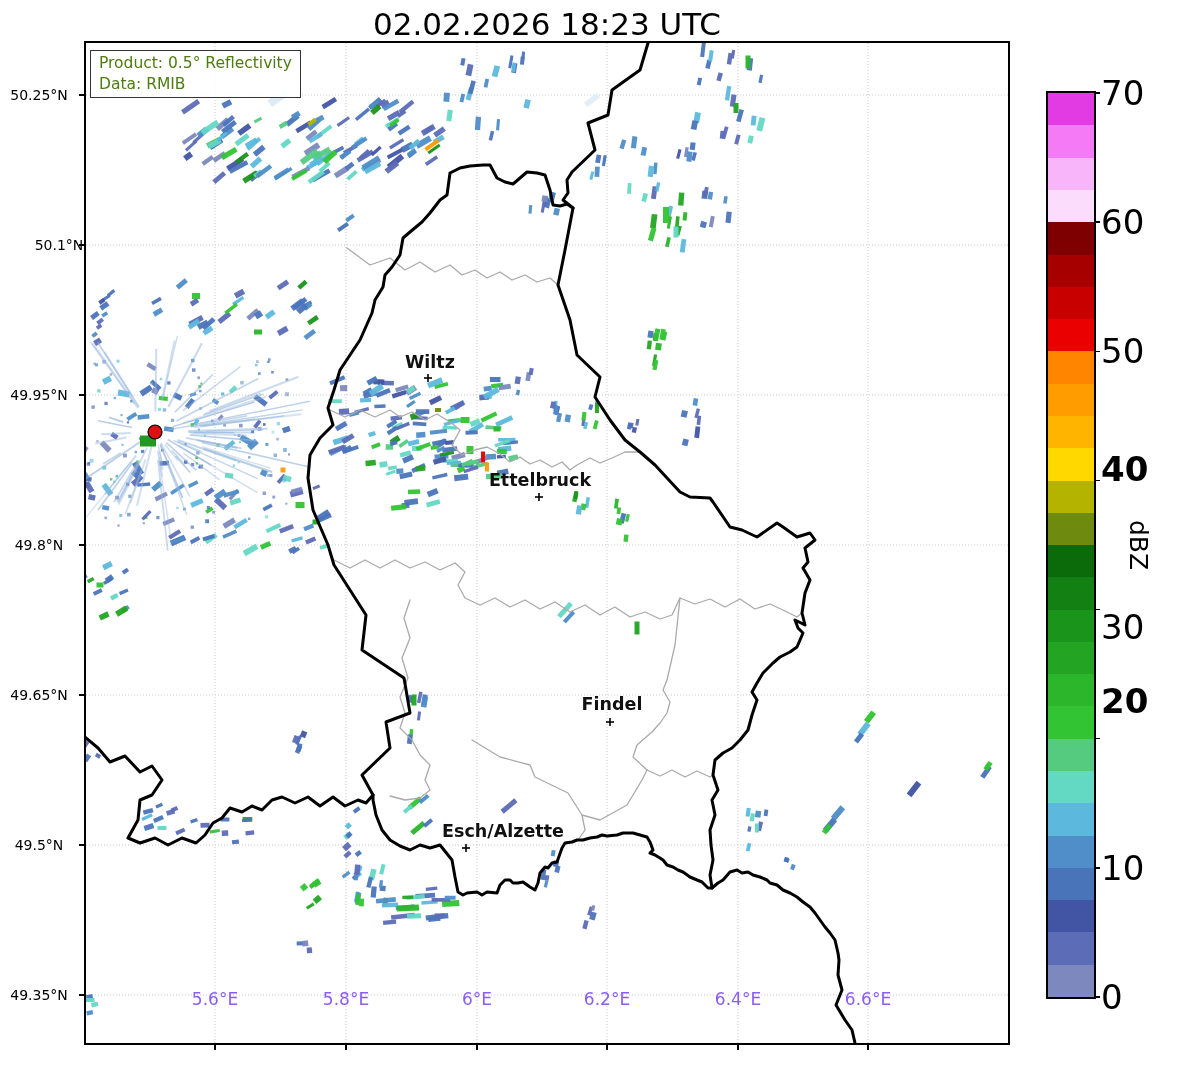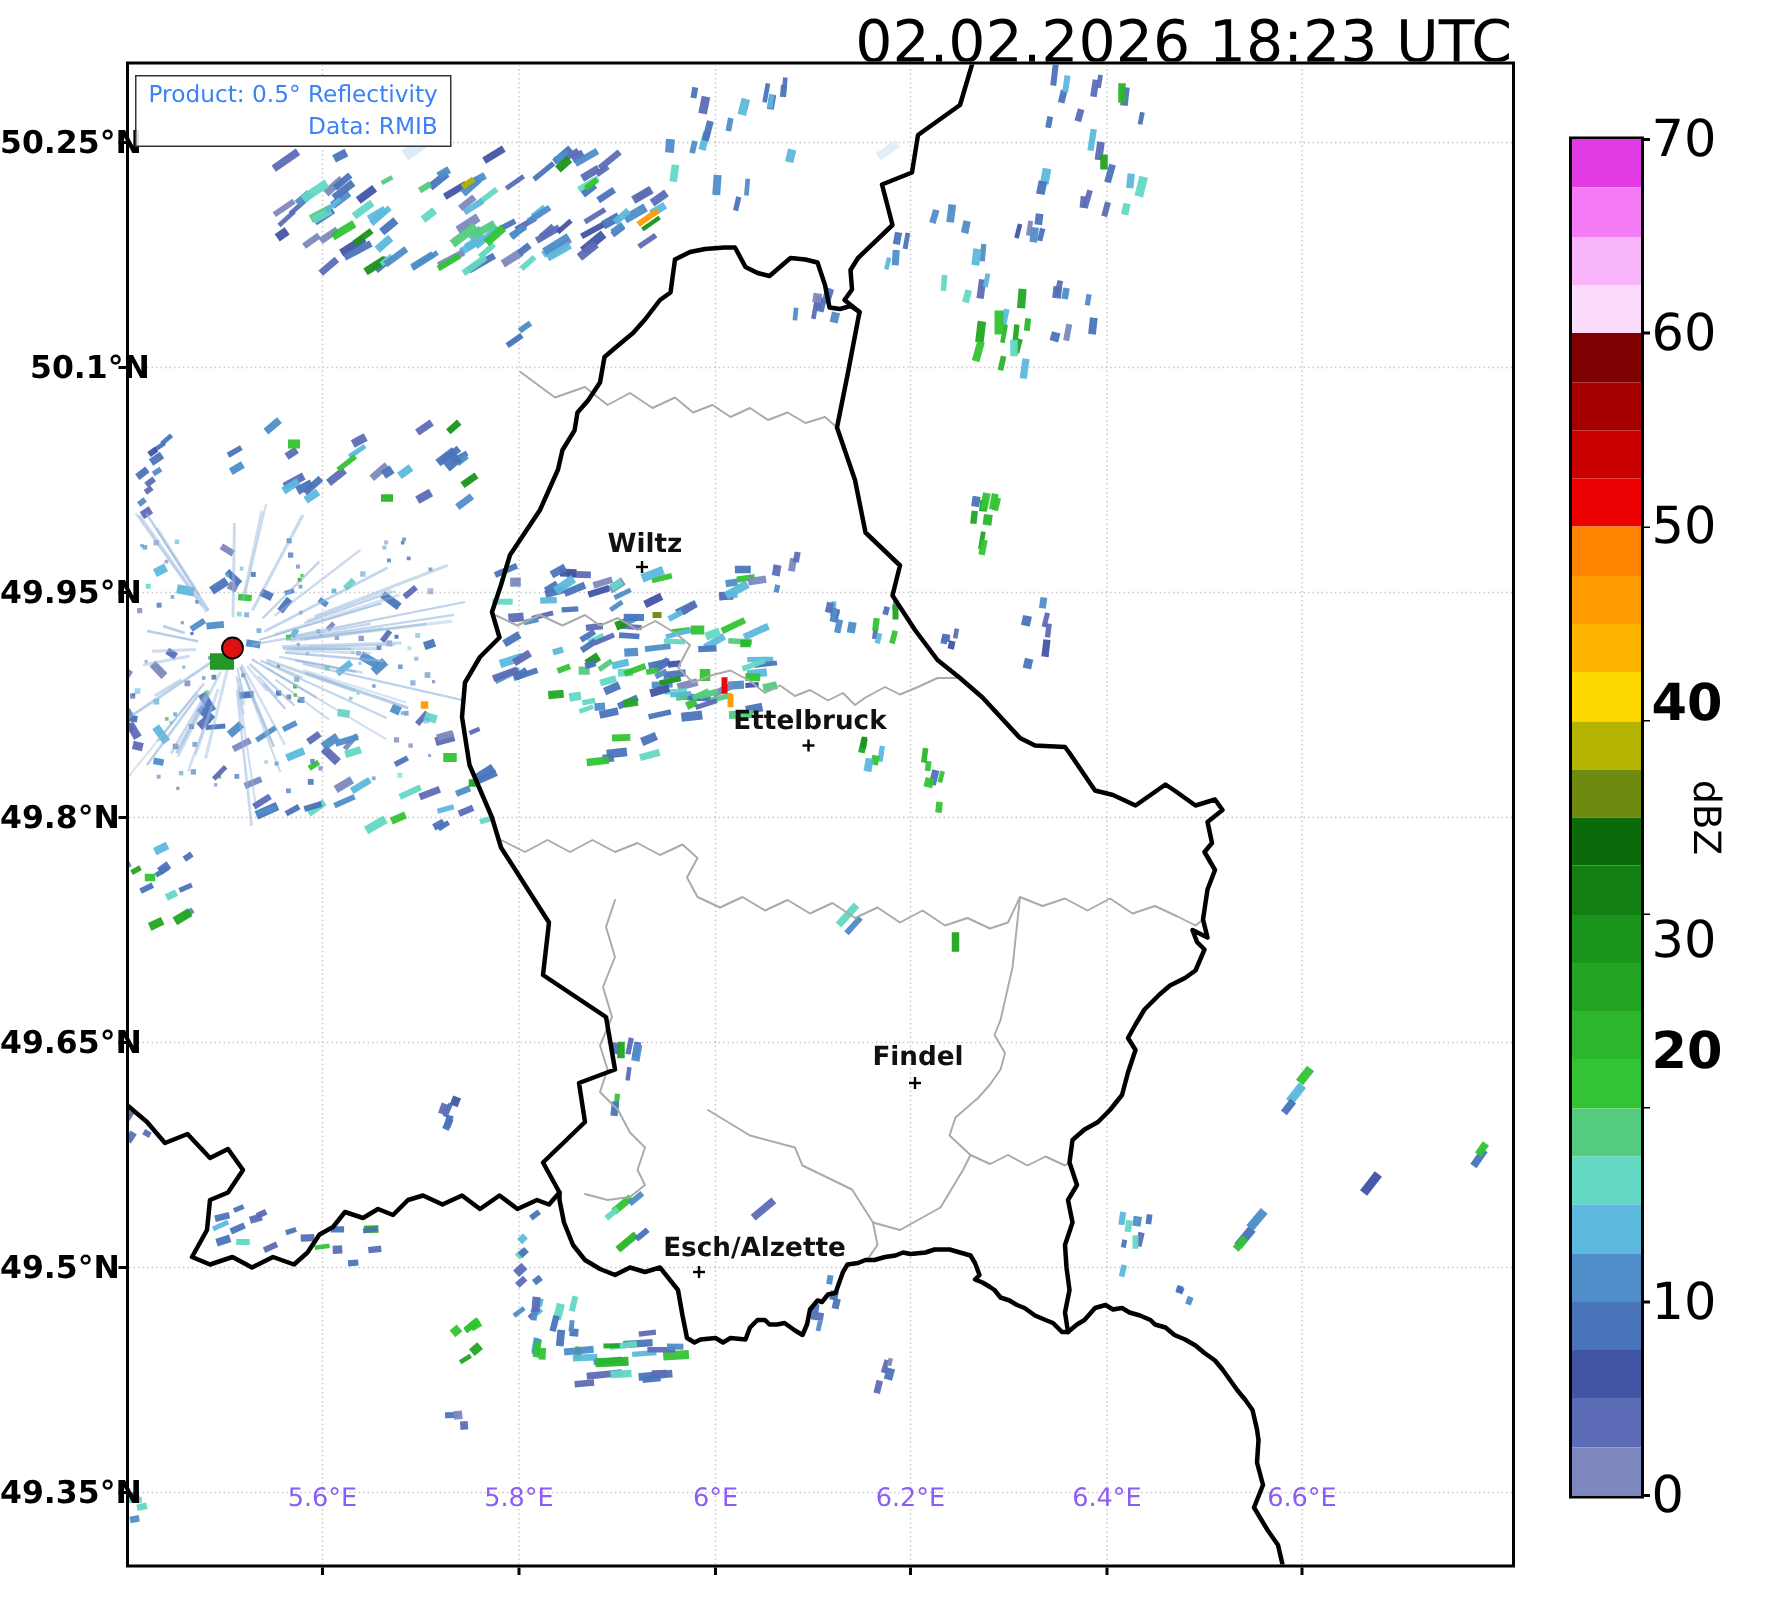--- a/index.html
+++ b/index.html
@@ -1,26 +1,26 @@
 <!DOCTYPE html>
 <html><head>
 <meta charset="utf-8">
 <style>
   html,body{margin:0;padding:0;background:#ffffff;}
   body{font-family:"DejaVu Sans","Liberation Sans",sans-serif;}
   .fig{position:relative;width:1184px;height:1081px;background:#fff;overflow:hidden;}
-  .title{position:absolute;left:86px;top:6px;width:922px;text-align:right;
-         font-size:39px;color:#000;white-space:nowrap;}
+  .title{position:absolute;left:86px;top:6px;width:922px;text-align:center;
+         font-size:31px;color:#000;white-space:nowrap;}
   .map{position:absolute;left:84px;top:41px;width:922px;height:1000px;
        border:2px solid #000;background:#fff;}
   .map svg{position:absolute;left:0;top:0;}
   .anno{position:absolute;left:4px;top:7px;background:rgba(255,255,255,0.88);
-        border:1.4px solid #333;padding:2px 8px;font-size:15.5px;line-height:1.35;color:#3b82f6;z-index:5;text-align:right;}
-  .latlab{position:absolute;left:0;width:78px;text-align:center;font-size:21px;color:#000;
-          height:20px;line-height:20px;font-weight:bold;}
+        border:1.4px solid #333;padding:2px 8px;font-size:15.5px;line-height:1.35;color:#4d7c0f;z-index:5;}
+  .latlab{position:absolute;left:0;width:78px;text-align:center;font-size:14px;color:#000;
+          height:20px;line-height:20px;}
   .lonlab{position:absolute;top:989px;transform:translateX(-50%);font-size:17px;color:#8b5cf6;
           white-space:nowrap;text-align:center;}
   .tickmark{position:absolute;background:#000;}
   .cbar{position:absolute;left:1046px;top:91px;width:46px;height:904px;border:2px solid #000;
         display:flex;flex-direction:column-reverse;}
   .cbar>div{flex:1 1 0;}
   .cblab{position:absolute;left:1101px;transform:translateY(-50%);font-size:34px;color:#000;}
   .cbunits{position:absolute;left:1138px;top:545px;transform:translate(-50%,-50%) rotate(90deg);
            font-size:25px;color:#000;white-space:nowrap;}
 </style>

